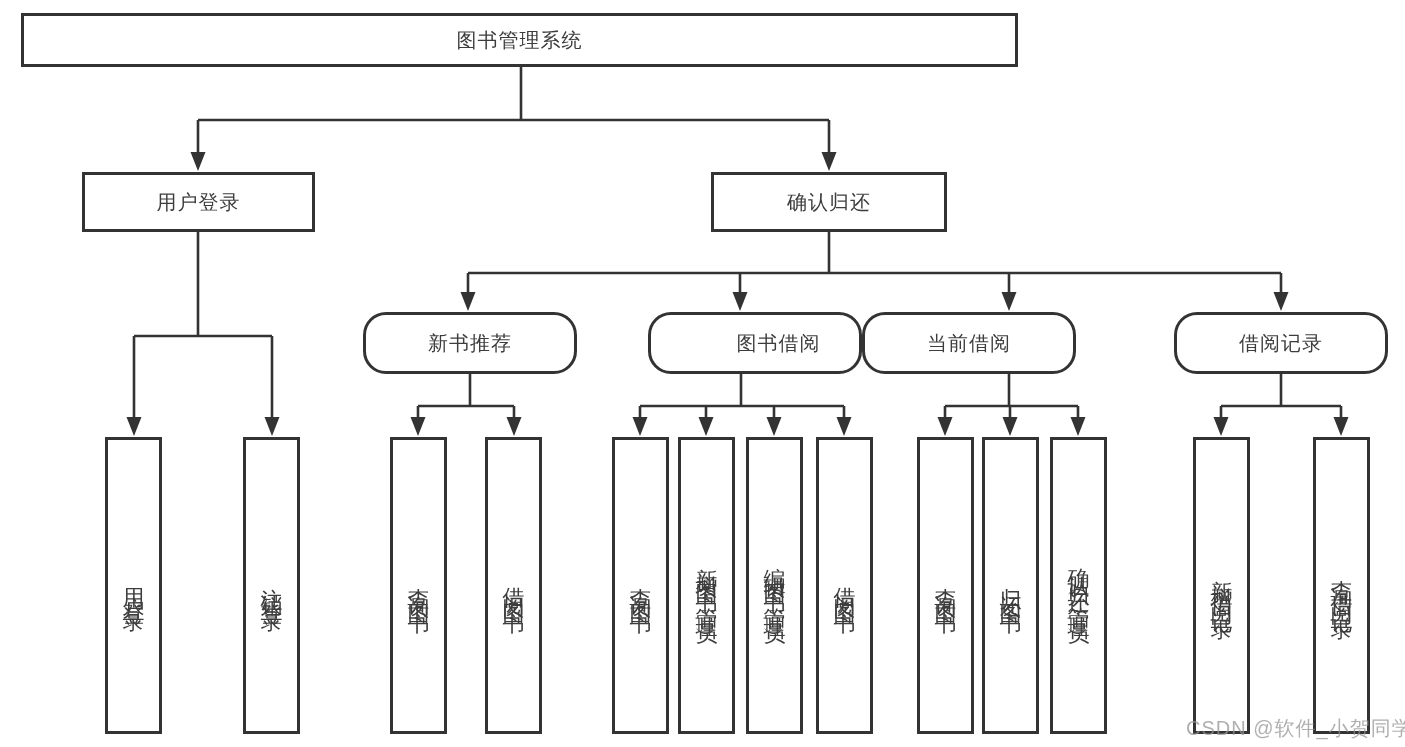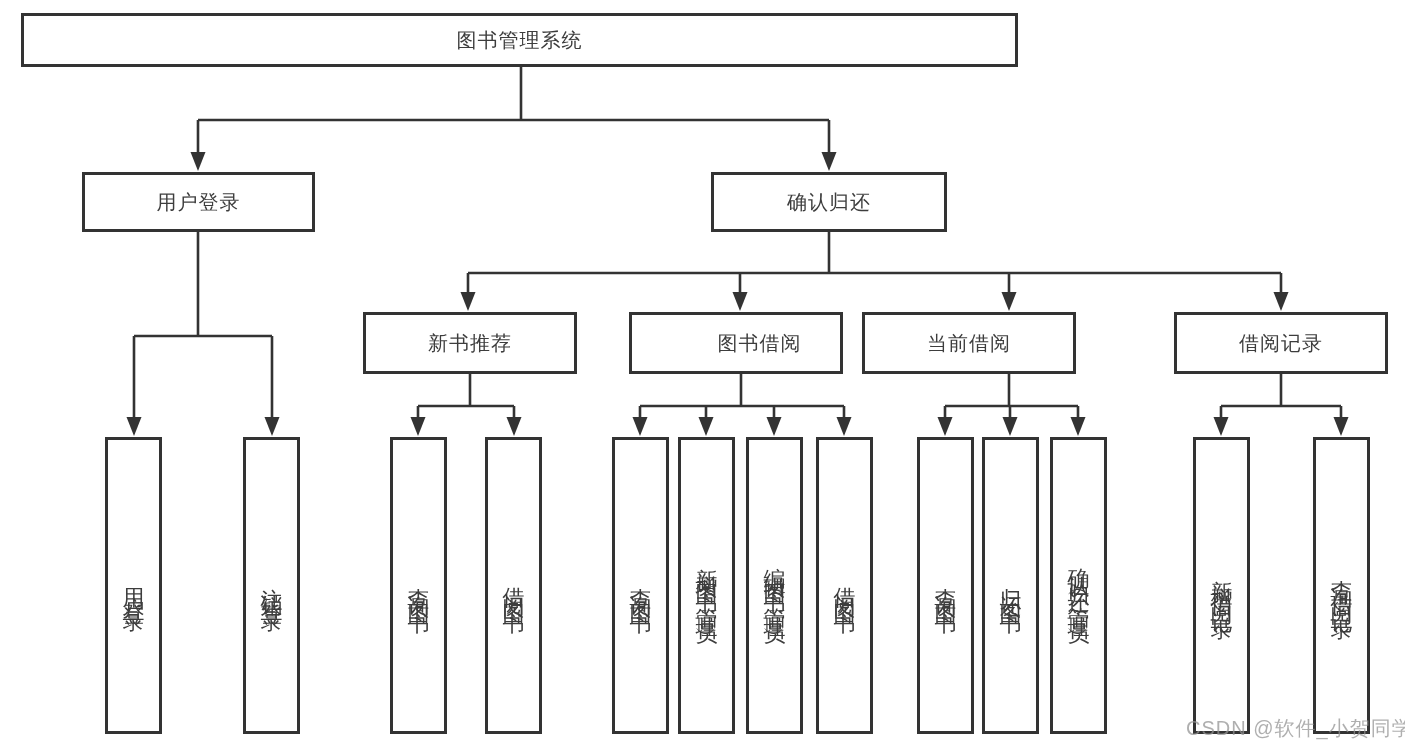--- a/index.html
+++ b/index.html
@@ -33,21 +33,21 @@
   }
   .hnode {
     font-size: 20px;
     letter-spacing: 1px;
   }
   .root {
     left: 21px; top: 13px;
     width: 997px; height: 54px;
   }
   .lvl2 { top: 172px; height: 60px; }
-  .lvl3 { top: 312px; height: 62px; }
+  .lvl3 { top: 312px; height: 62px; border-radius: 23px; }
   .leaf {
     top: 437px;
     width: 57px; height: 297px;
   }
   .leaf .vtext {
     writing-mode: vertical-rl;
     text-orientation: mixed;
     font-size: 22px;
     letter-spacing: 8px;
     line-height: 1;
@@ -120,21 +120,21 @@
   <div class="node hnode lvl2" style="left:82px;width:233px;">
     <span>用户登录</span>
   </div>
   <div class="node hnode lvl2" style="left:711px;width:236px;">
     <span>确认归还</span>
   </div>
 
   <div class="node hnode lvl3" style="left:363px;width:214px;">
     <span>新书推荐</span>
   </div>
-  <div class="node hnode lvl3" style="left:629px;width:214px;padding-left:47px;">
+  <div class="node hnode lvl3" style="left:648px;width:214px;padding-left:47px;">
     <span>图书借阅</span>
   </div>
   <div class="node hnode lvl3" style="left:862px;width:214px;">
     <span>当前借阅</span>
   </div>
   <div class="node hnode lvl3" style="left:1174px;width:214px;">
     <span>借阅记录</span>
   </div>
 
   <div class="node leaf" style="left:105px;">

